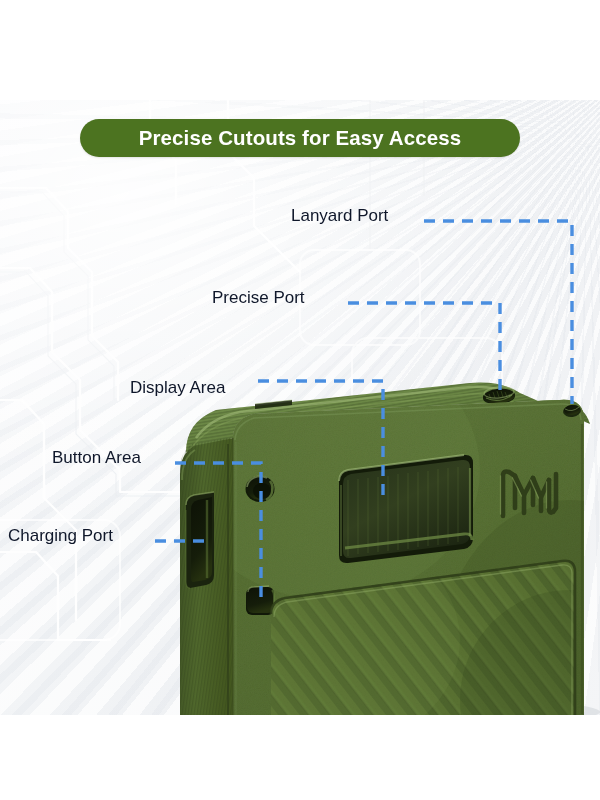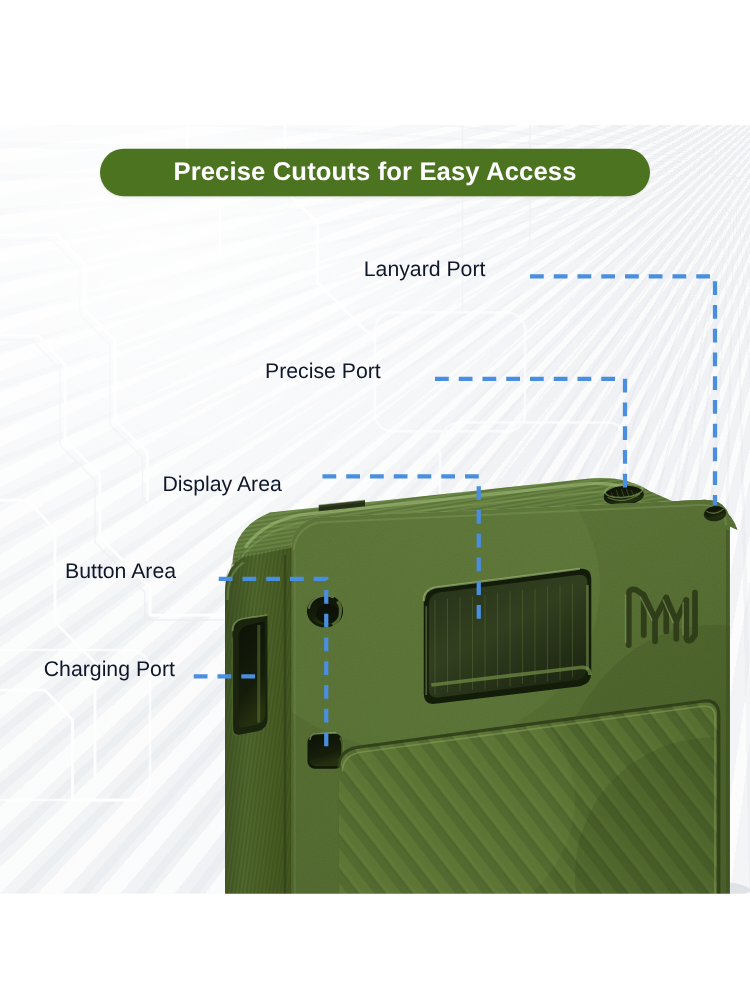--- a/index.html
+++ b/index.html
@@ -443,15 +443,15 @@
   </div>
 
   <div class="label" style="left:291px; top:215px; transform:translateY(-50%);">Lanyard Port</div>
 
   <div class="label" style="left:212px; top:297px; transform:translateY(-50%);">Precise Port</div>
 
   <div class="label" style="left:130px; top:387px; transform:translateY(-50%);">Display Area</div>
 
   <div class="label" style="left:52px; top:457px; transform:translateY(-50%);">Button Area</div>
 
-  <div class="label" style="left:8px; top:535px; transform:translateY(-50%);margin-left:27px;">Charging Port</div>
+  <div class="label" style="left:8px; top:535px; transform:translateY(-50%);">Charging Port</div>
 
 </div>
 
 </body></html>

